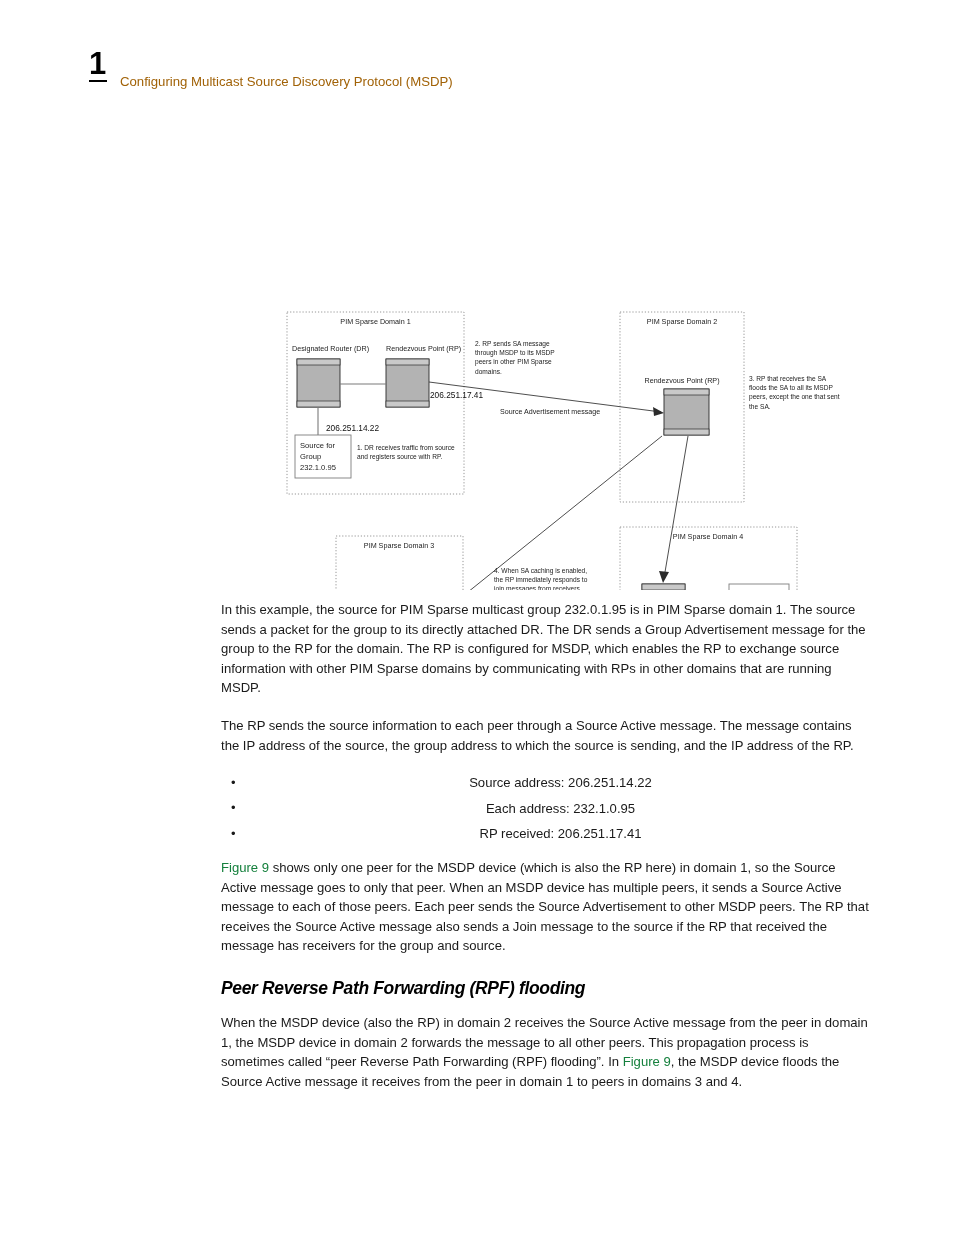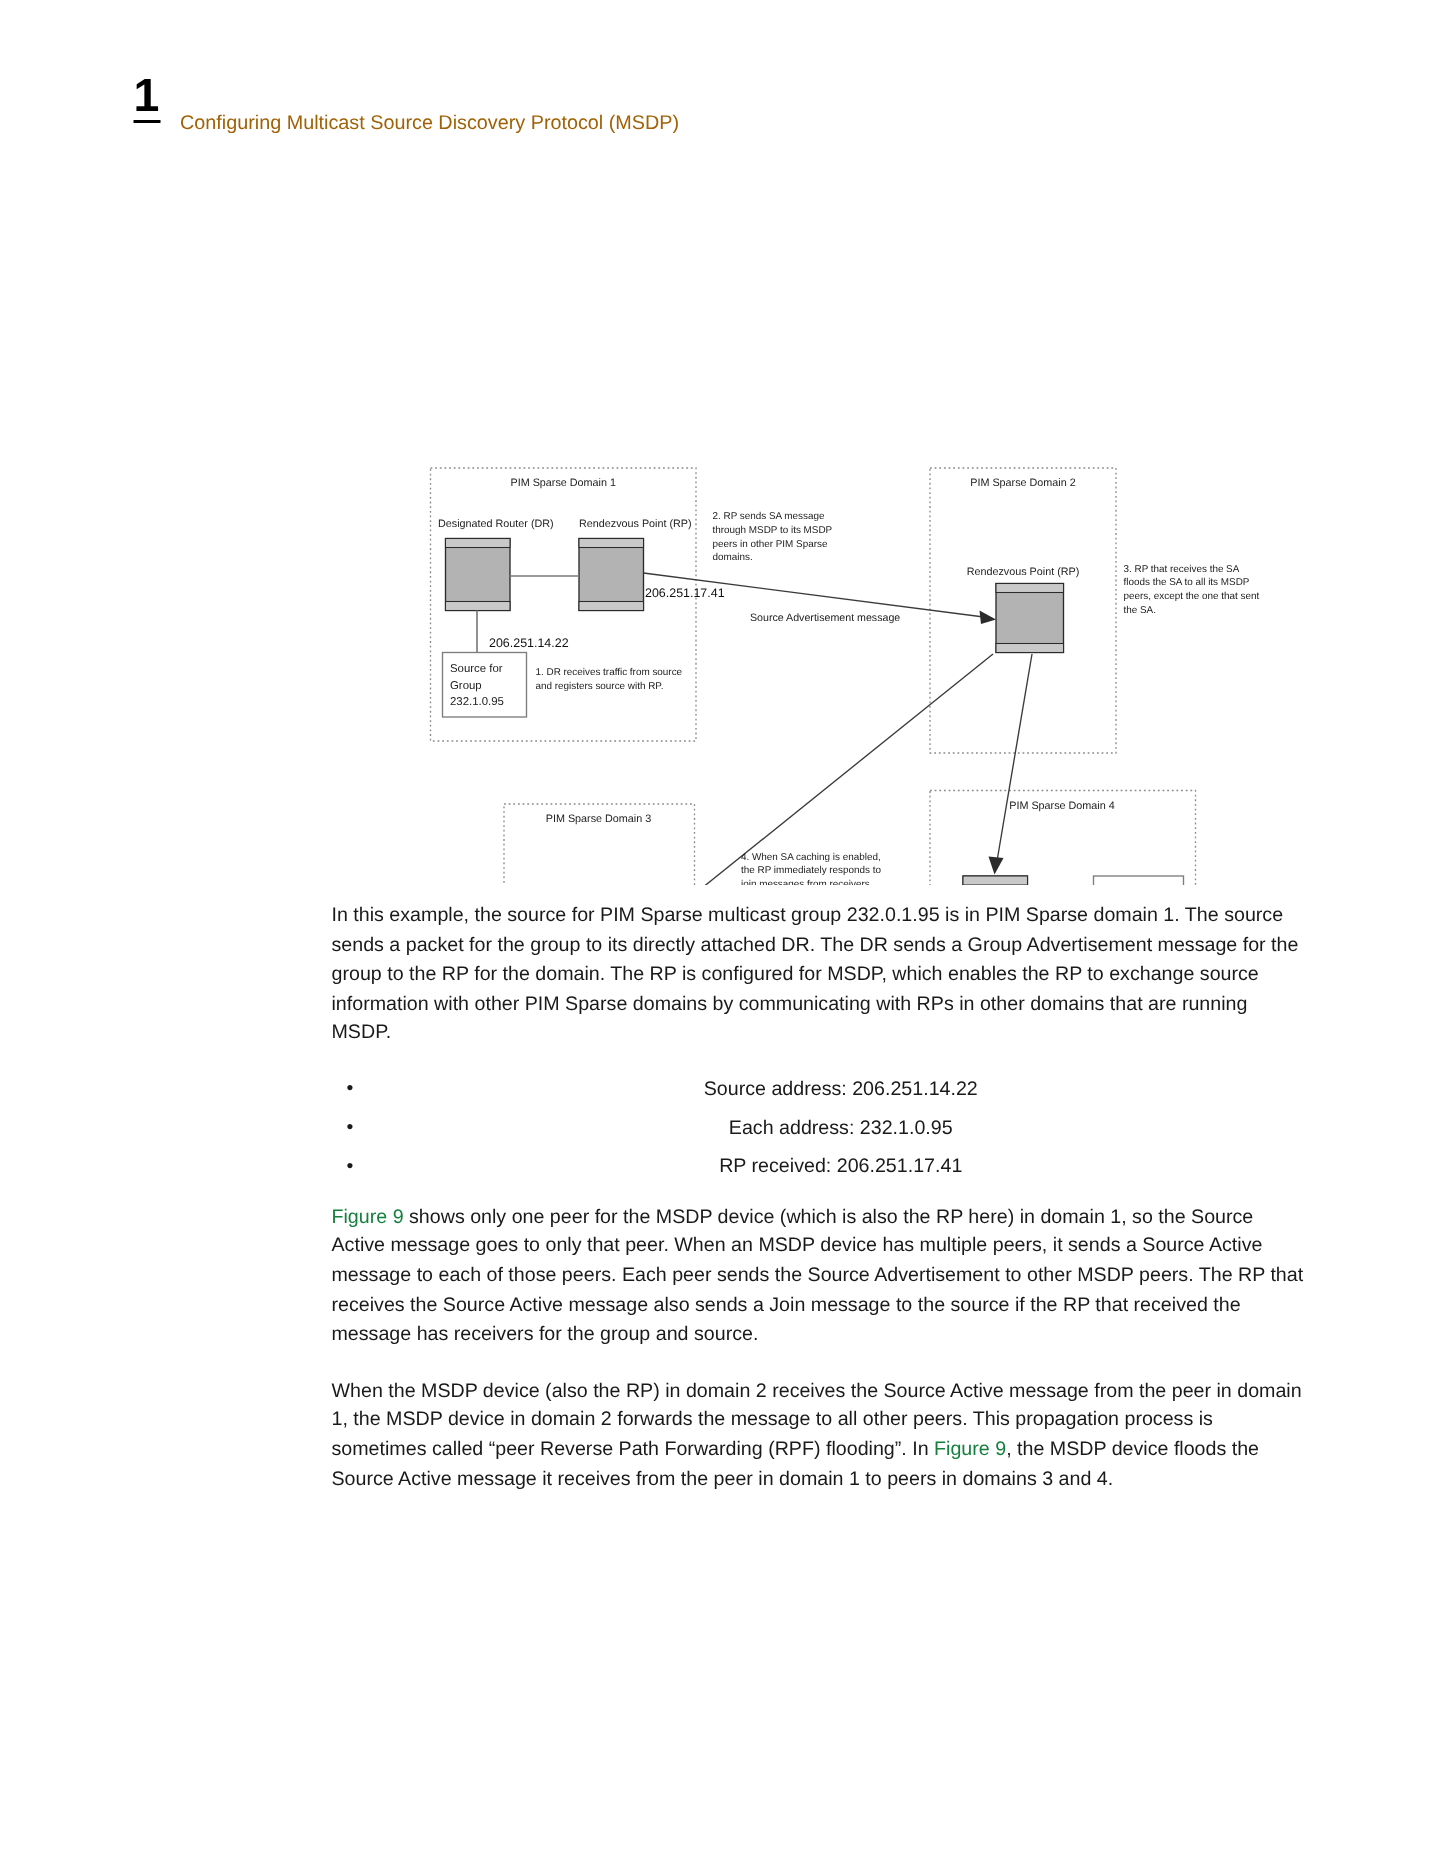--- a/index.html
+++ b/index.html
@@ -273,26 +273,28 @@
     <polygon points="647,433 653,422 643,421" fill="#2b2b2b"></polygon>
   </g>
 
 </svg>
 </div>
 
 <div class="content">
 
   <p class="body">In this example, the source for PIM Sparse multicast group 232.0.1.95 is in PIM Sparse domain 1. The source sends a packet for the group to its directly attached DR. The DR sends a Group Advertisement message for the group to the RP for the domain. The RP is configured for MSDP, which enables the RP to exchange source information with other PIM Sparse domains by communicating with RPs in other domains that are running MSDP.</p>
 
+  <p class="body">The RP sends the source information to each peer through a Source Active message. The message contains the IP address of the source, the group address to which the source is sending, and the IP address of the RP.</p>
 
 
   <ul class="bullets">
     <li>Source address: 206.251.14.22</li>
     <li>Each address: 232.1.0.95</li>
     <li>RP received: 206.251.17.41</li>
   </ul>
 
   <p class="body"><a class="xref" href="#" style="text-decoration:none;">Figure 9</a><span> shows only one peer for the MSDP device (which is also the RP here) in domain 1, so the Source Active message goes to only that peer. When an MSDP device has multiple peers, it sends a Source Active message to each of those peers. Each peer sends the Source Advertisement to other MSDP peers. The RP that receives the Source Active message also sends a Join message to the source if the RP that received the message has receivers for the group and source.</span></p>
 
+  <h2 class="section">Peer Reverse Path Forwarding (RPF) flooding</h2>
 
   <p class="body"><span>When the MSDP device (also the RP) in domain 2 receives the Source Active message from the peer in domain 1, the MSDP device in domain 2 forwards the message to all other peers. This propagation process is sometimes called “peer Reverse Path Forwarding (RPF) flooding”. In </span><a class="xref" href="#" style="text-decoration:none;">Figure 9</a><span>, the MSDP device floods the Source Active message it receives from the peer in domain 1 to peers in domains 3 and 4.</span></p>
 
 </div>
 
 </body></html>

